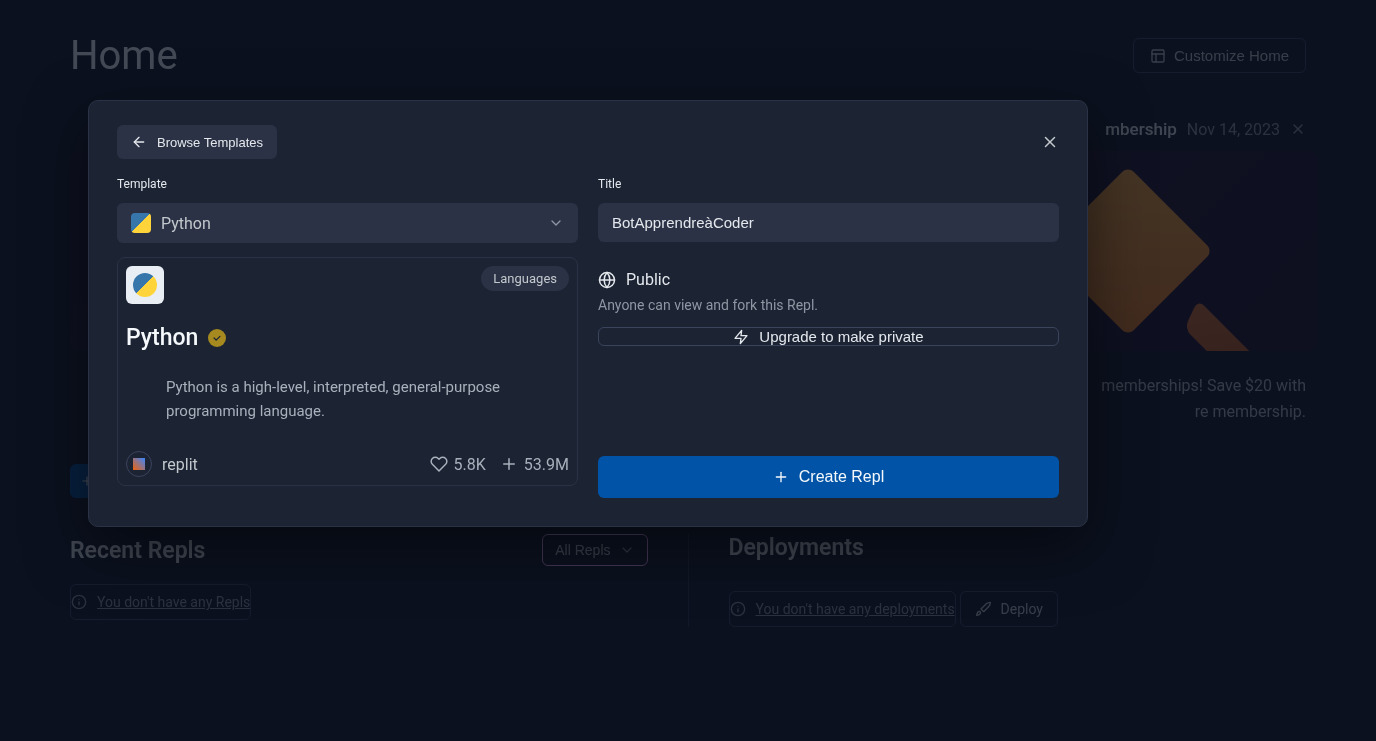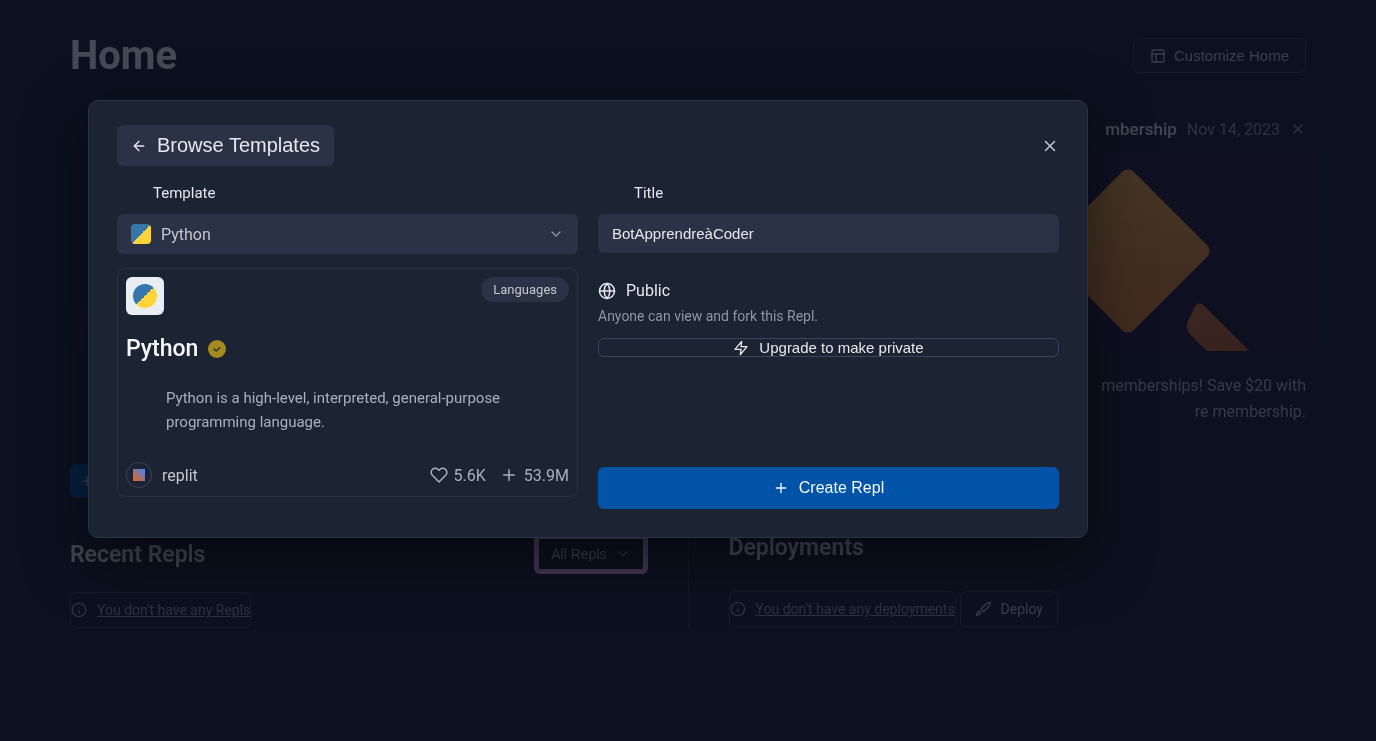--- a/index.html
+++ b/index.html
@@ -21,21 +21,21 @@
     opacity: 0.55;
   }
   .bg-header {
     display: flex;
     justify-content: space-between;
     align-items: center;
     margin-bottom: 40px;
   }
   .bg-title {
     font-size: 40px;
-    font-weight: 700;
+    font-weight: 400;
     color: #f5f9fc;
   }
   .customize-btn {
     border: 1px solid #3a445c;
     background: transparent;
     color: #c2c8cc;
     font-size: 15px;
     padding: 8px 16px;
     border-radius: 6px;
     display: flex;
@@ -110,21 +110,21 @@
   }
   .col { flex: 1; }
   .col-head {
     display: flex;
     align-items: center;
     justify-content: space-between;
     margin-bottom: 18px;
   }
   .col-title { font-size: 23px; font-weight: 600; color: #e4e8ed; }
   .all-repls {
-    border: 5px solid #f0abfc;
+    border: 1px solid #f0abfc;
     background: transparent;
     color: #c2c8cc;
     padding: 7px 12px;
     border-radius: 6px;
     font-size: 14px;
     display: flex; align-items: center; gap:8px;
     cursor: pointer;
   }
   .empty-pill {
     border: 1px solid #3a445c;
@@ -180,43 +180,42 @@
   }
   .browse-btn {
     background: #2b3245;
     border: none;
     color: #e4e8ed;
     padding: 9px 14px;
     border-radius: 6px;
     display: flex;
     align-items: center;
     gap: 10px;
-    font-size: 20px;
+    font-size: 13px;
     cursor: pointer;
   }
   .browse-btn svg { width: 16px; height: 16px; }
   .close-x {
     width: 18px;
     height: 18px;
     stroke: #c2c8cc;
     cursor: pointer;
   }
 
   .modal-grid {
     display: grid;
     grid-template-columns: 1fr 1fr;
     gap: 20px;
     align-items: start;
   }
   .section-label {
-    font-size: 15px;
+    font-size: 12px;
     color: #e4e8ed;
     margin-bottom: 12px;
     display: block;
-    margin-left: 36px;
   }
   .select-box {
     background: #2b3245;
     border-radius: 6px;
     padding: 10px 14px;
     display: flex;
     align-items: center;
     gap: 10px;
     cursor: pointer;
     margin-bottom: 14px;
@@ -469,21 +468,21 @@
             <span class="av">
                 <span class="av-inner"></span>
               </span>
             <span>replit</span>
           </div>
           <div class="tc-stats">
             <div class="stat">
               <svg viewBox="0 0 24 24">
                   <path d="M20.84 4.61a5.5 5.5 0 0 0-7.78 0L12 5.67l-1.06-1.06a5.5 5.5 0 0 0-7.78 7.78L12 21.23l8.84-8.84a5.5 5.5 0 0 0 0-7.78z"></path>
                 </svg>
-              <span>5.6K</span>
+              <span>5.8K</span>
             </div>
             <div class="stat">
               <svg viewBox="0 0 24 24">
                   <line x1="12" y1="5" x2="12" y2="19"></line>
                   <line x1="5" y1="12" x2="19" y2="12"></line>
                 </svg>
               <span>53.9M</span>
             </div>
           </div>
         </div>

